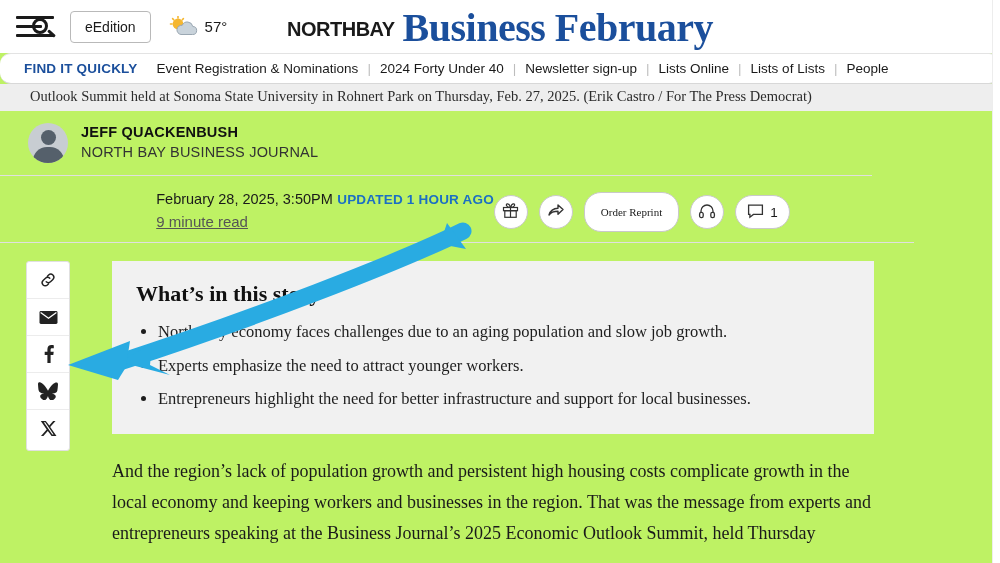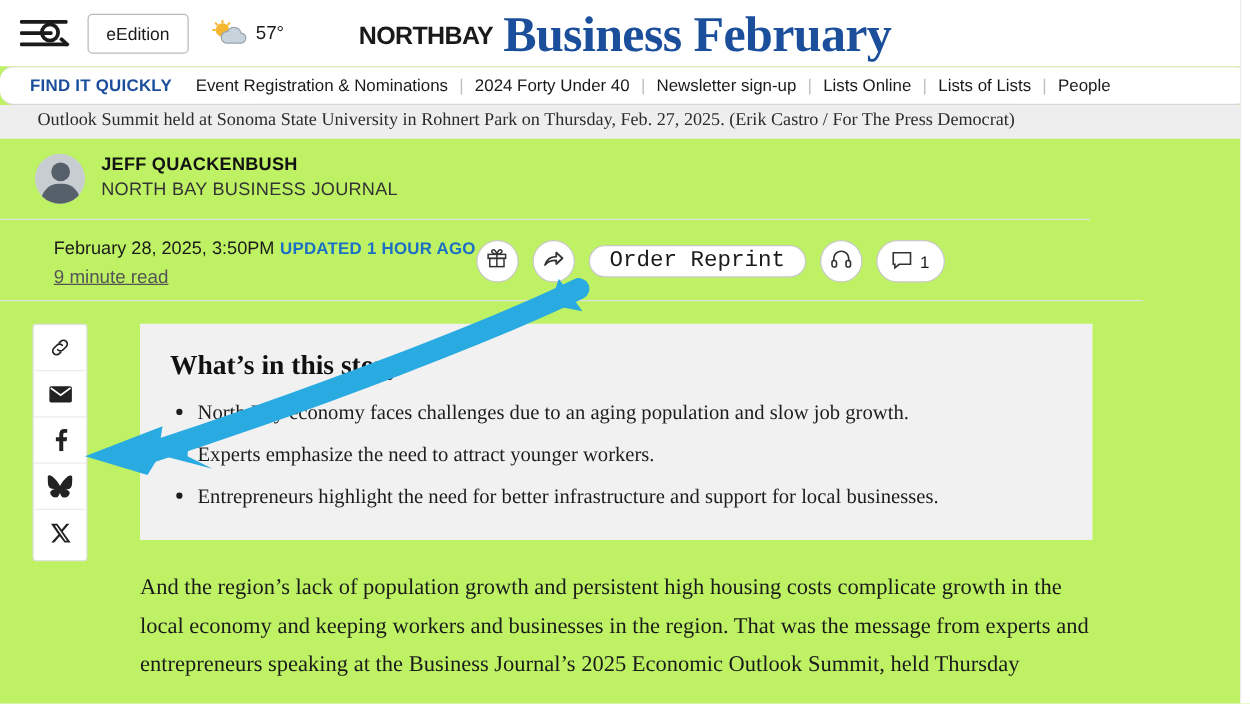--- a/index.html
+++ b/index.html
@@ -189,22 +189,22 @@
     font-size: 14.5px;
     color: #333;
     letter-spacing: 0.2px;
     line-height: 1.35;
   }
 
   
   .meta-row {
     display: flex;
     align-items: flex-start;
-    justify-content: flex-start;
-    padding: 14px 0 10px 43px;
+    justify-content: center;
+    padding: 14px 0 10px 32px;
     border-bottom: 1px solid #e0e0e0;
     margin-right: 86px;
   }
   .meta-left .date {
     font-size: 14.5px;
     color: #1a1a1a;
   }
   .meta-left .updated {
     color: #1b6fc4;
     font-weight: bold;
@@ -228,31 +228,31 @@
     width: 34px; height: 34px;
     border: 1px solid #c9c9c9;
     border-radius: 50%;
     background: #fff;
     display: flex;
     align-items: center;
     justify-content: center;
     cursor: pointer;
   }
   .pill-btn {
-    height: 26px;
+    height: 40px;
     border: 1px solid #c9c9c9;
     border-radius: 17px;
     background: #fff;
     padding: 0 16px;
     display: flex;
     align-items: center;
-    font-size: 18px;
-    color: #1a1a1a;
-    cursor: pointer;
-    font-family: Liberation Mono, monospace;
+    font-size: 11px;
+    color: #1a1a1a;
+    cursor: pointer;
+    font-family: Liberation Serif, serif;
   }
   .comment-btn {
     height: 34px;
     border: 1px solid #c9c9c9;
     border-radius: 17px;
     background: #fff;
     padding: 0 11px;
     display: flex;
     align-items: center;
     gap: 6px;

